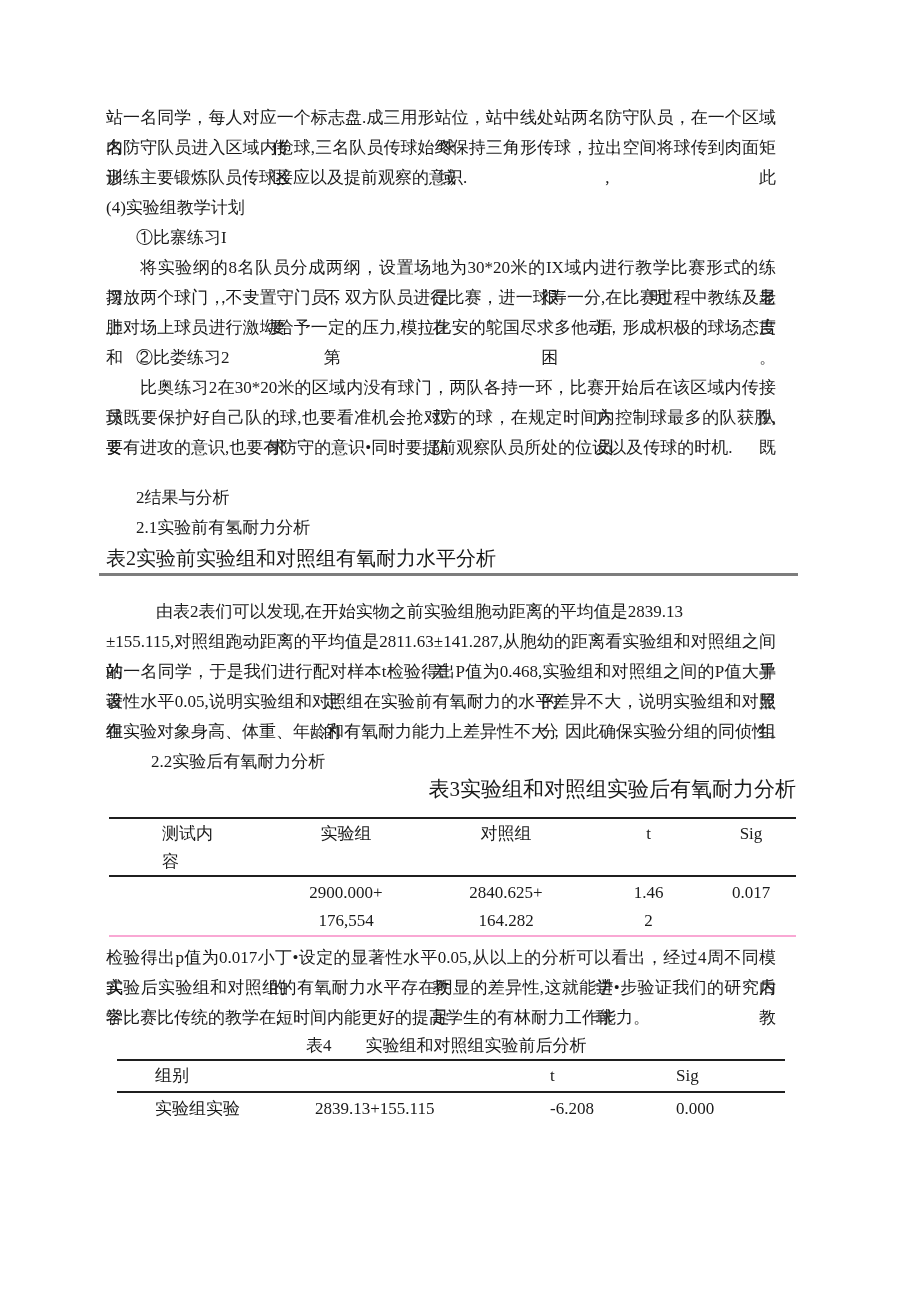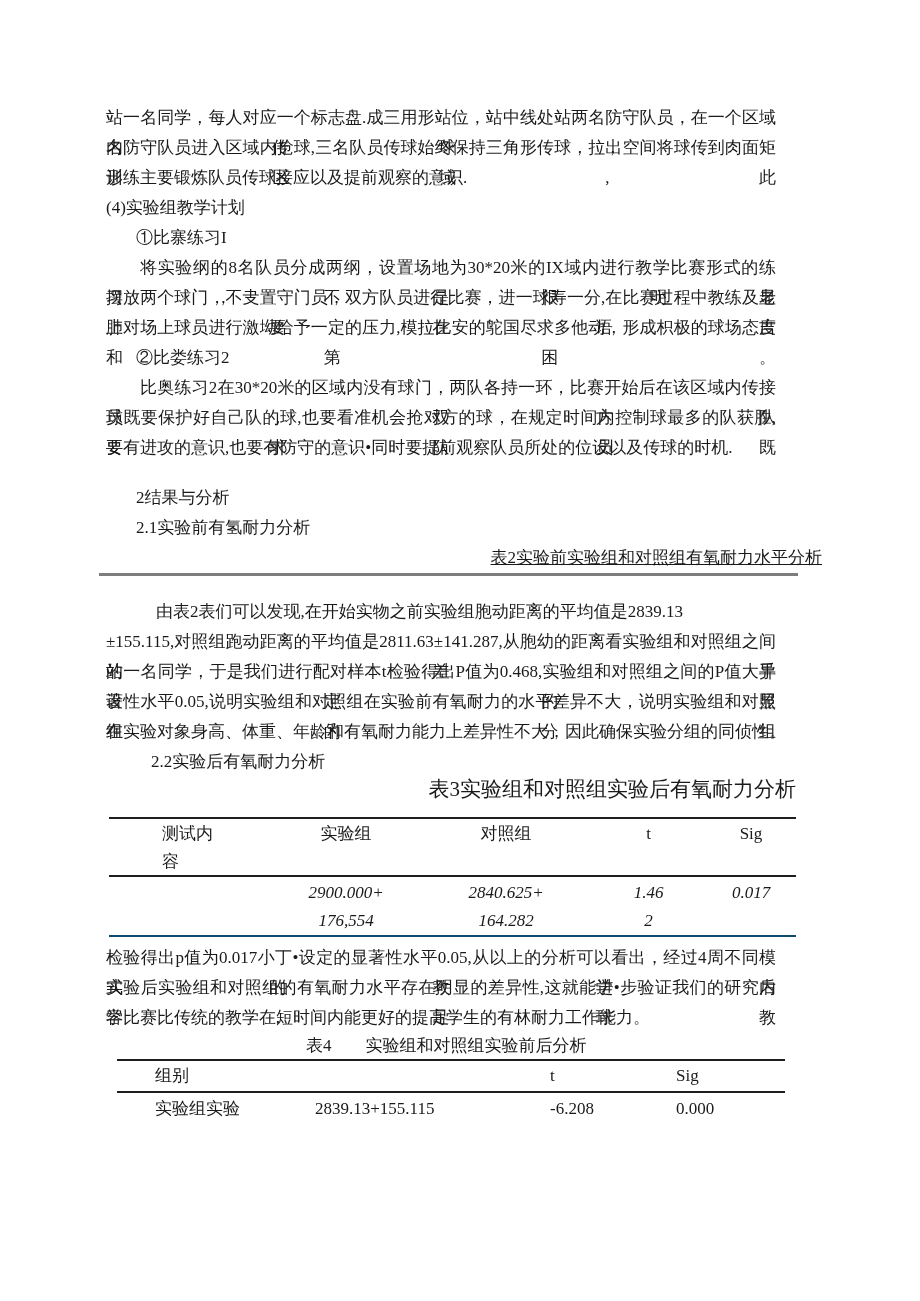--- a/index.html
+++ b/index.html
@@ -31,23 +31,22 @@
   }
   .ind30{text-indent:30px;}
   .ind34{text-indent:34px;}
   .ind45{text-indent:45px;}
   .ind50{text-indent:50px;}
   .spacer20{height:20px;}
   .t2-caption{
     width:716px;
     height:30px;
     line-height:30px;
-    font-size:17px;
-    text-align:right;
-    text-decoration:underline;
+    font-size:20px;
+    text-align:left;
   }
   .rule-thick{
     width:699px;
     height:3px;
     margin-left:-7px;
     background:#7d7d7d;
   }
   .gap21{height:21px;}
   .t3-caption{
     width:690px;
@@ -78,22 +77,21 @@
   .t3-head .hc-first{
     text-align:left;
     padding-left:53px;
   }
   .t3-head .hc-first .wrapbox{
     width:56px;
     line-height:28px;
     white-space:normal;
   }
   .t3-body{
-    border-bottom:2px solid #0c4a6e;
-    font-style:italic;
+    border-bottom:2px solid #f9a8d4;
   }
   .t3-row{
     display:grid;
     grid-template-columns:162px 150px 170px 115px 90px;
     height:28px;
     line-height:28px;
   }
   .t3-row .dc{text-align:center;}
   .t3-pad{height:2px;}
   

